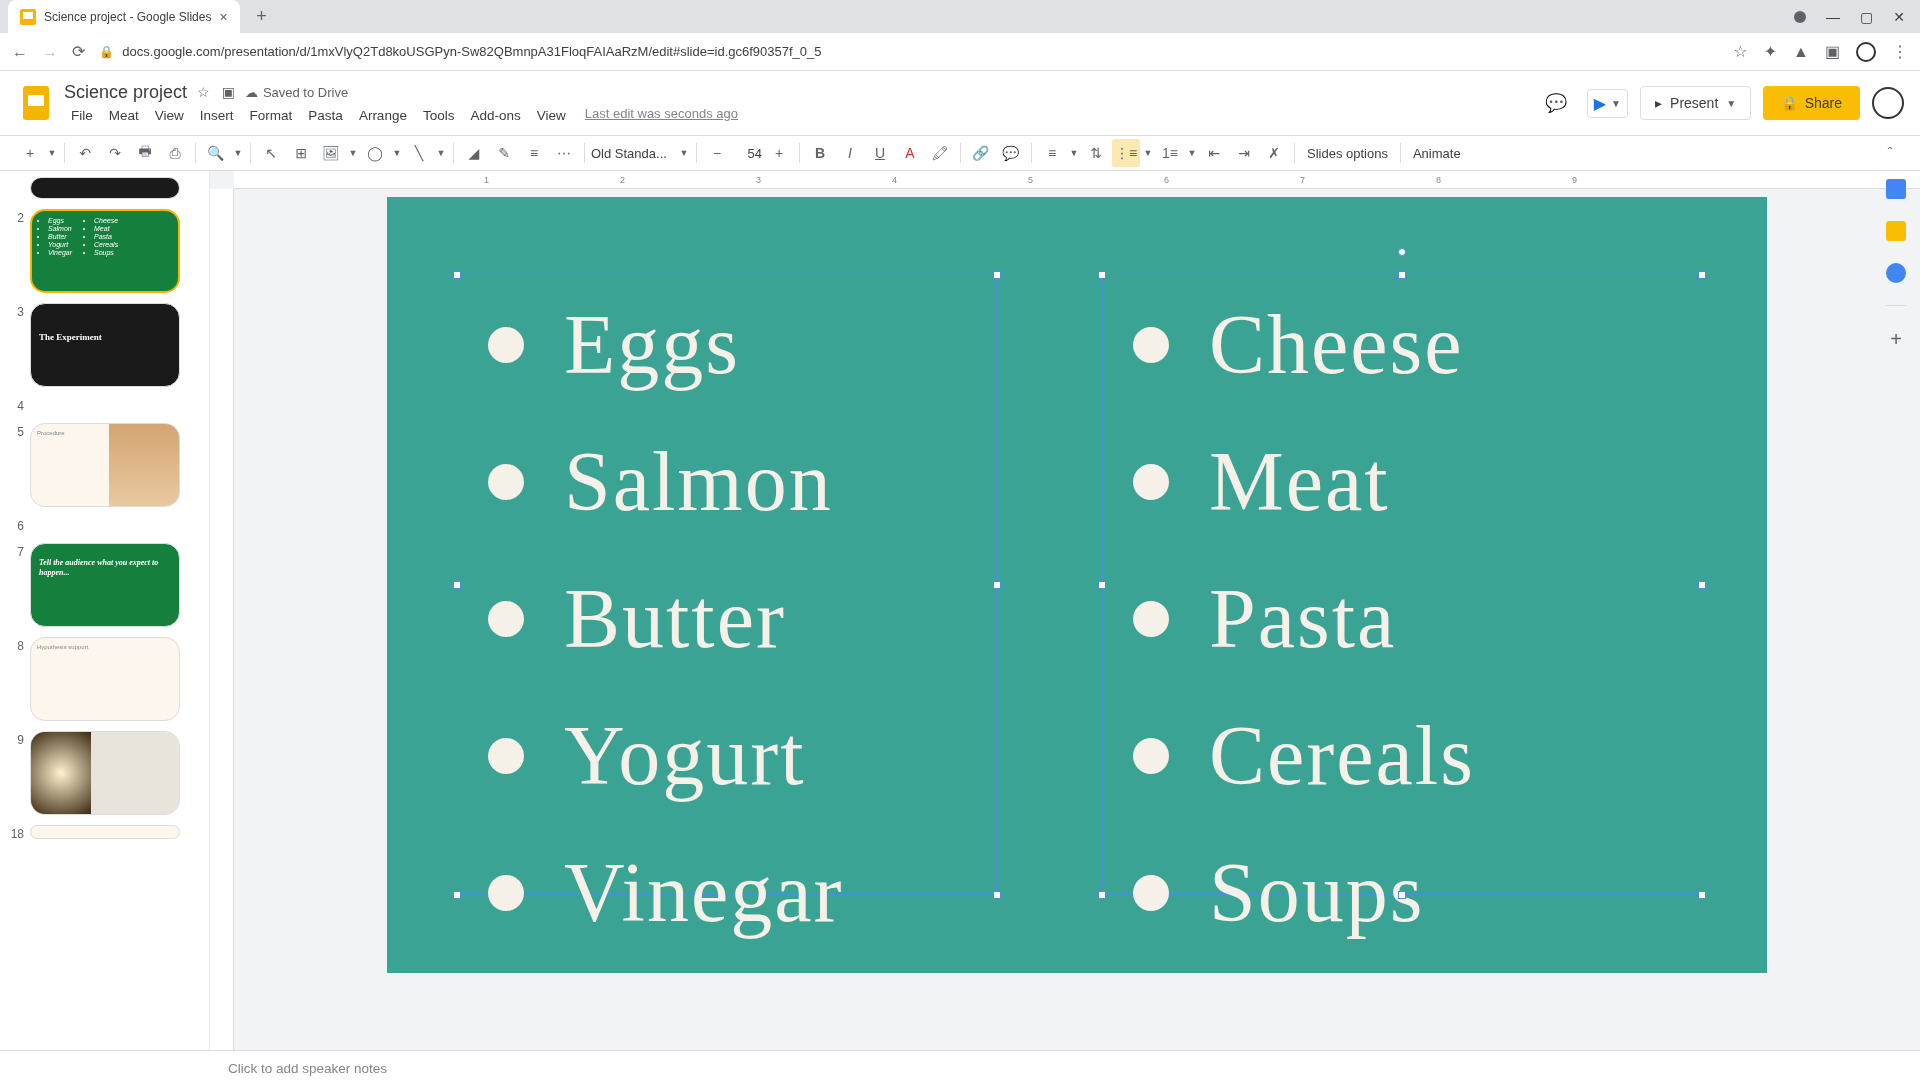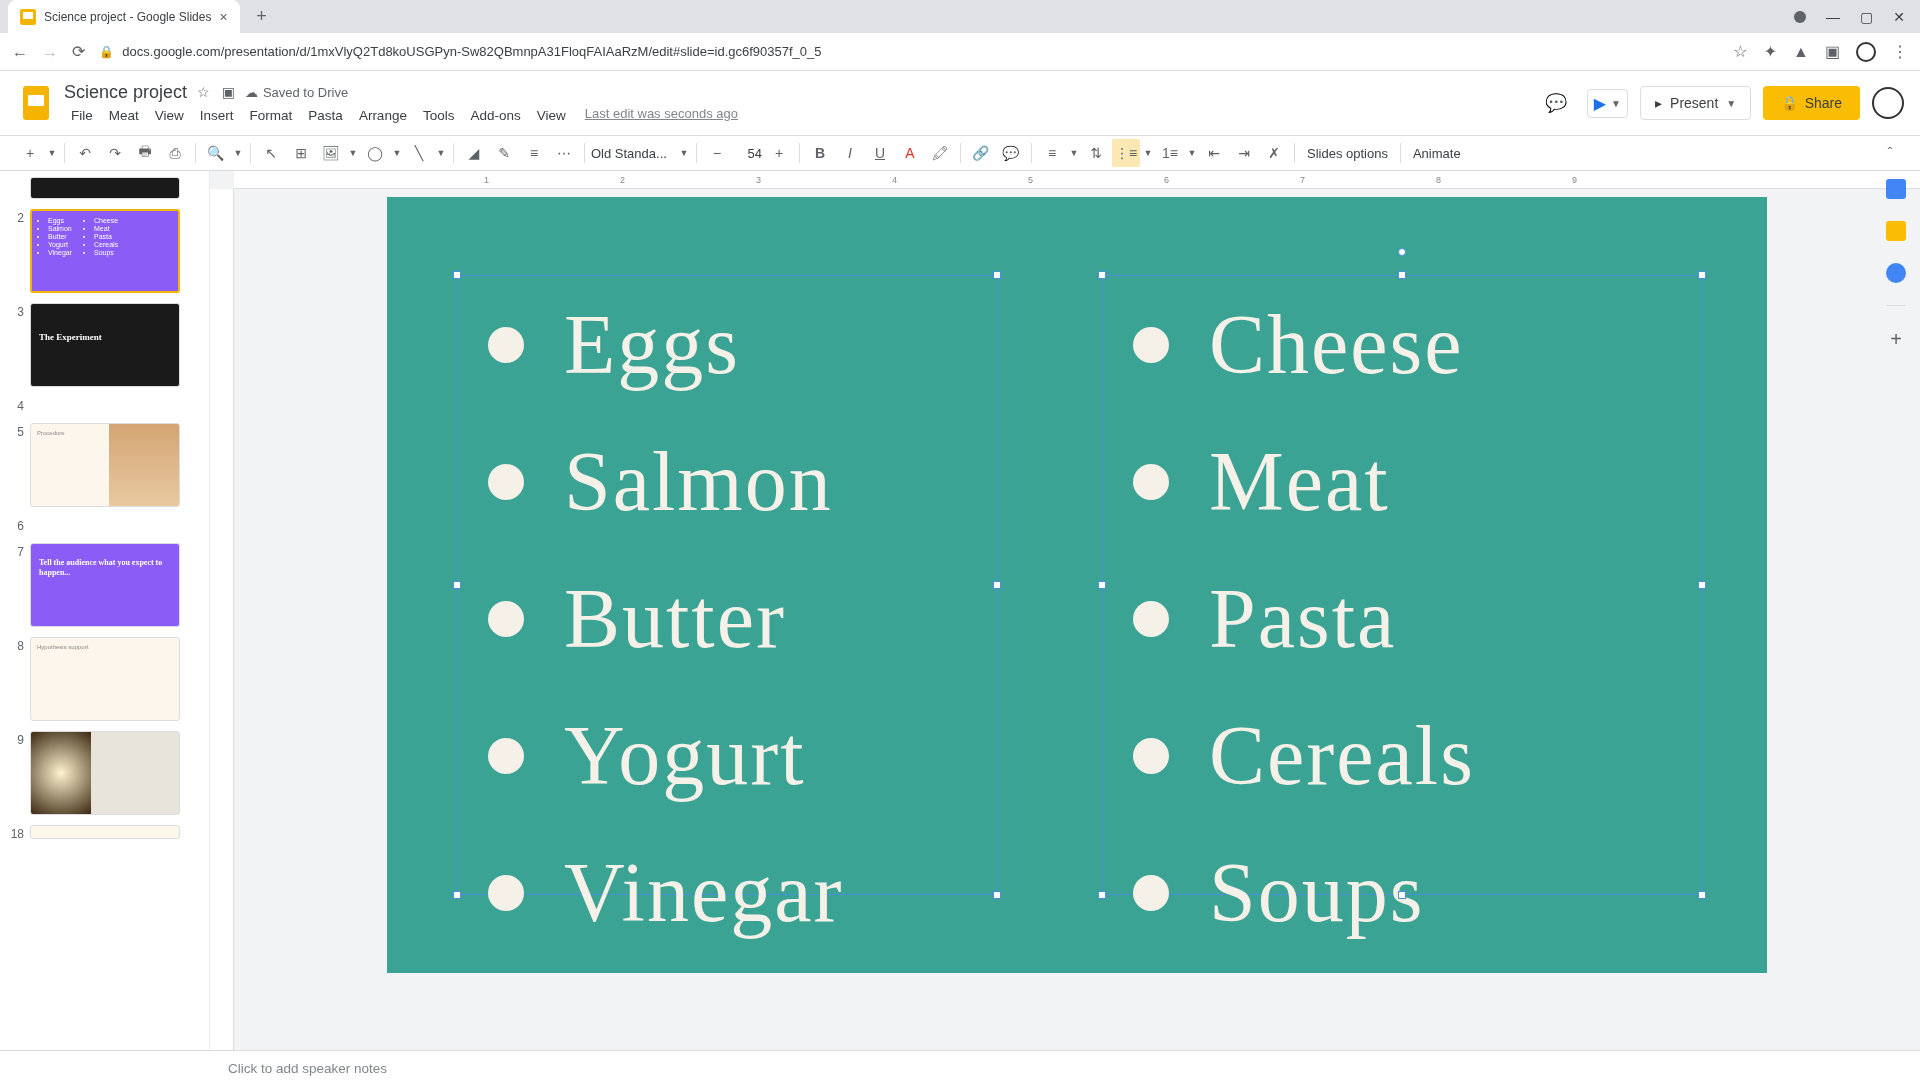--- a/index.html
+++ b/index.html
@@ -57,24 +57,24 @@
 .tb-btn.active { background: #fce8b2; }
 .tb-collapse { margin-left: auto; }
 
 
 .main-area { display: flex; height: calc(100% - 33px - 38px - 64px - 36px - 30px); }
 
 
 .filmstrip { width: 210px; overflow-y: auto; padding: 6px 4px 6px 10px; border-right: 1px solid #e8eaed; }
 .slide-thumb-row { display: flex; align-items: flex-start; gap: 6px; margin-bottom: 10px; }
 .slide-num { width: 14px; font-size: 12px; color: #5f6368; text-align: right; padding-top: 2px; }
-.slide-thumb { width: 150px; height: 84px; border: 1px solid #dadce0; border-radius: 3px; overflow: hidden; position: relative; }
+.slide-thumb { width: 150px; height: 84px; border: 1px solid #dadce0; border-radius: 15px; overflow: hidden; position: relative; }
 .slide-thumb.active { border: 2px solid #f4b400; }
 .slide-thumb.dark { background: #1a1a1a; }
-.slide-thumb.teal { background: #8b5cf6; }
+.slide-thumb.teal { background: #15803d; font-style: italic; }
 .slide-thumb.light { background: #fdf6ec; }
 .thumb-cols { display: flex; padding: 6px 10px; gap: 16px; }
 .thumb-cols ul { list-style: disc; color: #fff; font-size: 7px; padding-left: 6px; font-family: serif; }
 .thumb-cols ul li { margin-bottom: 1px; }
 .thumb-title { color: #fff; font-family: serif; font-size: 9px; padding: 28px 8px; font-weight: bold; }
 .thumb-hyp { color: #fff; font-family: serif; font-size: 8px; padding: 32px 8px; font-weight: bold; }
 .thumb-tell { color: #fff; font-family: serif; font-size: 8px; padding: 14px 8px; font-weight: bold; line-height: 1.3; }
 .thumb-slide1 { height: 20px; background: #1a1a1a; }
 
 

